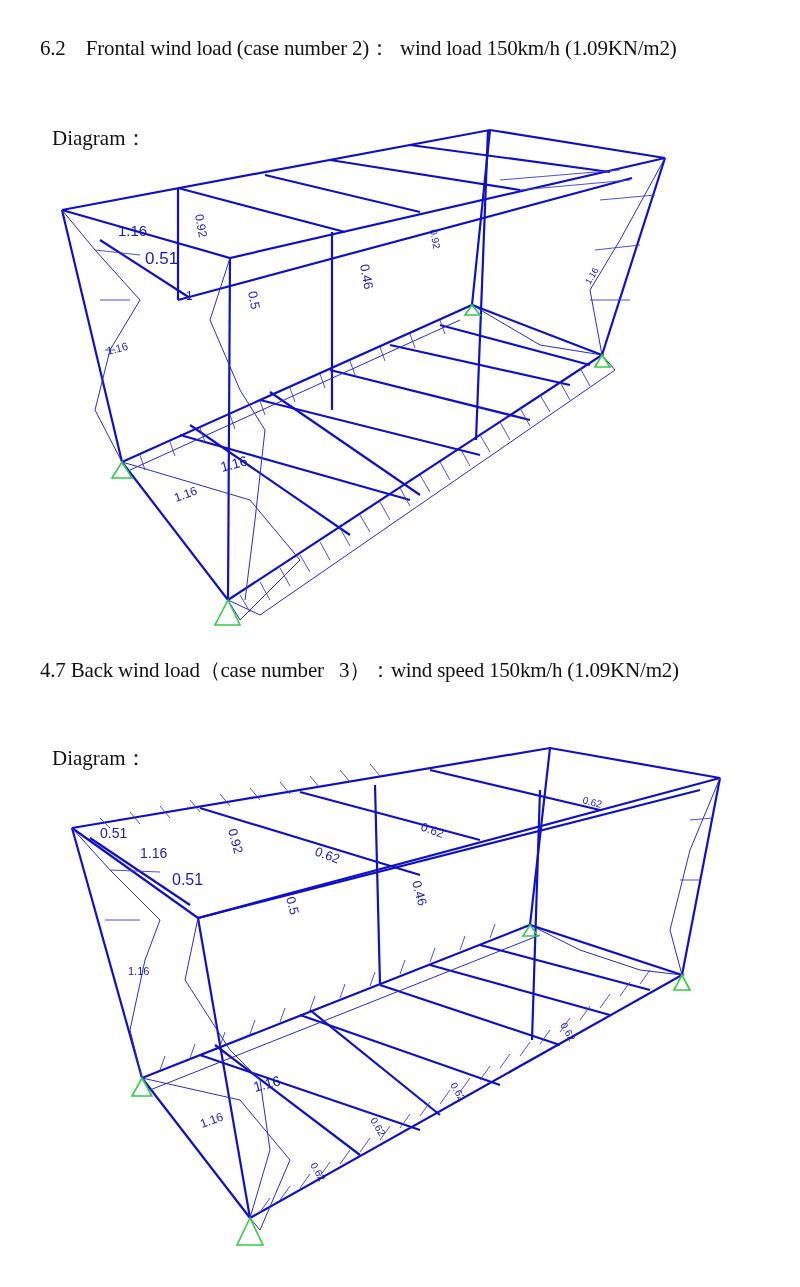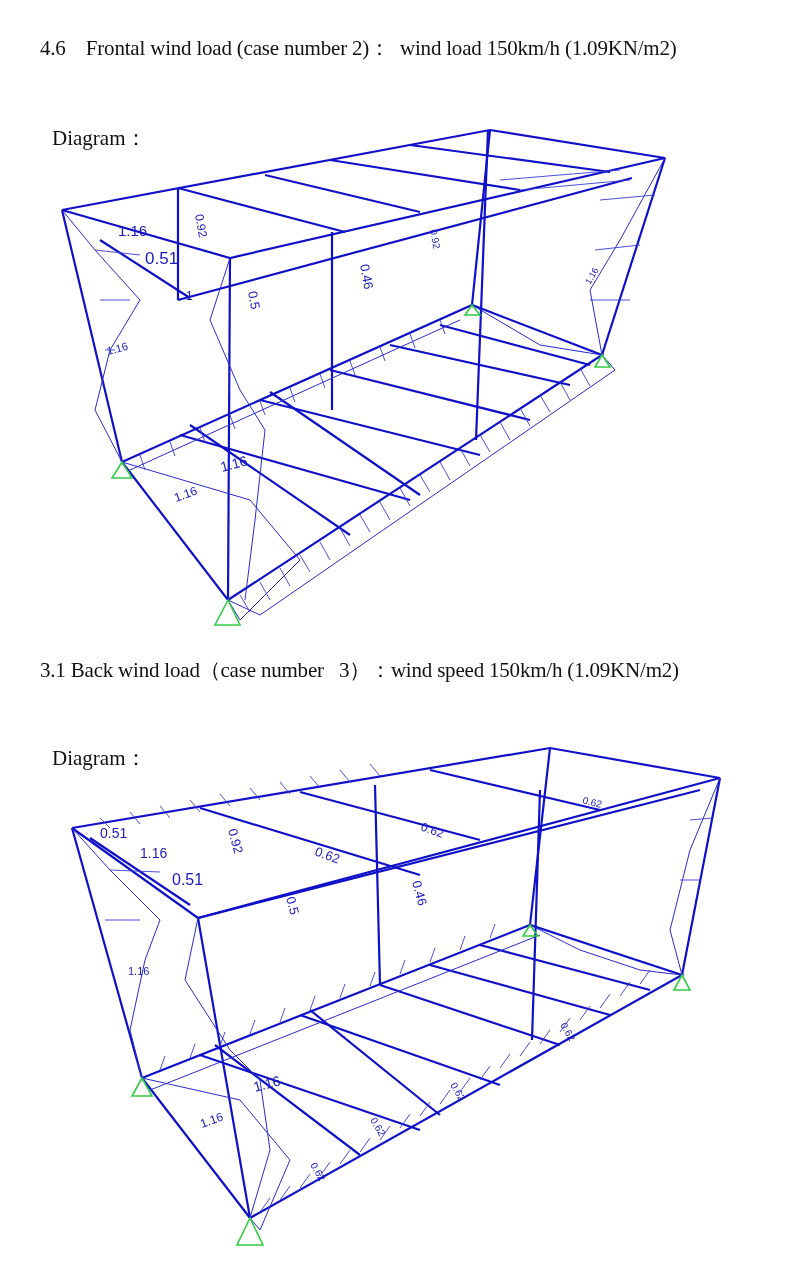--- a/index.html
+++ b/index.html
@@ -16,21 +16,21 @@
   #d2 { top: 0; }
   .beam { stroke: #1010c8; stroke-width: 2.2; fill: none; }
   .thin { stroke: #2a2ad0; stroke-width: 1; fill: none; }
   .load { stroke: #3a3ad8; stroke-width: 0.9; fill: none; }
   .sup { stroke: #33cc44; stroke-width: 1.6; fill: none; }
   .lbl { font-family: "Liberation Sans", "DejaVu Sans", sans-serif; fill: #1a1ab8; }
 </style>
 </head>
 <body>
 
-<div class="heading h1">4.6    Frontal wind load (case number 2)：  wind load 150km/h (1.09KN/m2)</div>
+<div class="heading h1">6.2    Frontal wind load (case number 2)：  wind load 150km/h (1.09KN/m2)</div>
 <div class="sub s1">Diagram：</div>
 
 <svg id="d1" class="diagram" width="800" height="650">
 
   <polyline class="beam" points="62,210 490,130 665,158 230,258 62,210"></polyline>
   <line class="beam" x1="62" y1="210" x2="122" y2="462"></line>
   <line class="beam" x1="230" y1="258" x2="228" y2="600"></line>
   <line class="beam" x1="490" y1="130" x2="472" y2="305"></line>
   <line class="beam" x1="665" y1="158" x2="602" y2="355"></line>
   <line class="beam" x1="332" y1="232" x2="332" y2="410"></line>
@@ -114,21 +114,21 @@
   <text class="lbl" x="248" y="292" font-size="13" transform="rotate(80 248 292)">0.5</text>
   <text class="lbl" x="360" y="265" font-size="13" transform="rotate(80 360 265)">0.46</text>
   <text class="lbl" x="108" y="355" font-size="11" transform="rotate(-15 108 355)">1.16</text>
   <text class="lbl" x="222" y="472" font-size="14" transform="rotate(-15 222 472)">1.16</text>
   <text class="lbl" x="176" y="502" font-size="12" transform="rotate(-20 176 502)">1.16</text>
   <text class="lbl" x="590" y="285" font-size="9" transform="rotate(-60 590 285)">1.16</text>
   <text class="lbl" x="430" y="230" font-size="10" transform="rotate(80 430 230)">0.92</text>
   <text class="lbl" x="186" y="300" font-size="12">1</text>
 </svg>
 
-<div class="heading h2">3.1 Back wind load（case number   3）：wind speed 150km/h (1.09KN/m2)</div>
+<div class="heading h2">4.7 Back wind load（case number   3）：wind speed 150km/h (1.09KN/m2)</div>
 <div class="sub s2">Diagram：</div>
 
 <svg id="d2" class="diagram" width="800" height="1287">
 
   <polyline class="beam" points="72,828 550,748 720,778 198,918 72,828"></polyline>
   <line class="beam" x1="72" y1="828" x2="142" y2="1078"></line>
   <line class="beam" x1="198" y1="918" x2="250" y2="1218"></line>
   <line class="beam" x1="550" y1="748" x2="530" y2="925"></line>
   <line class="beam" x1="720" y1="778" x2="682" y2="975"></line>
   <line class="beam" x1="375" y1="785" x2="380" y2="985"></line>

